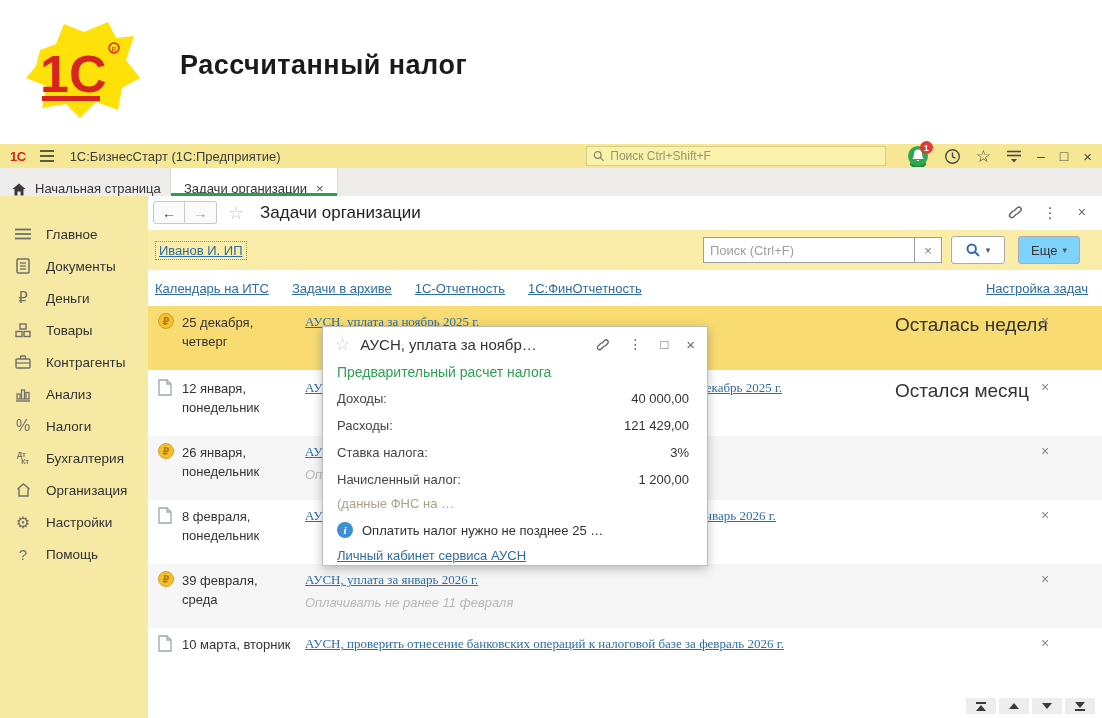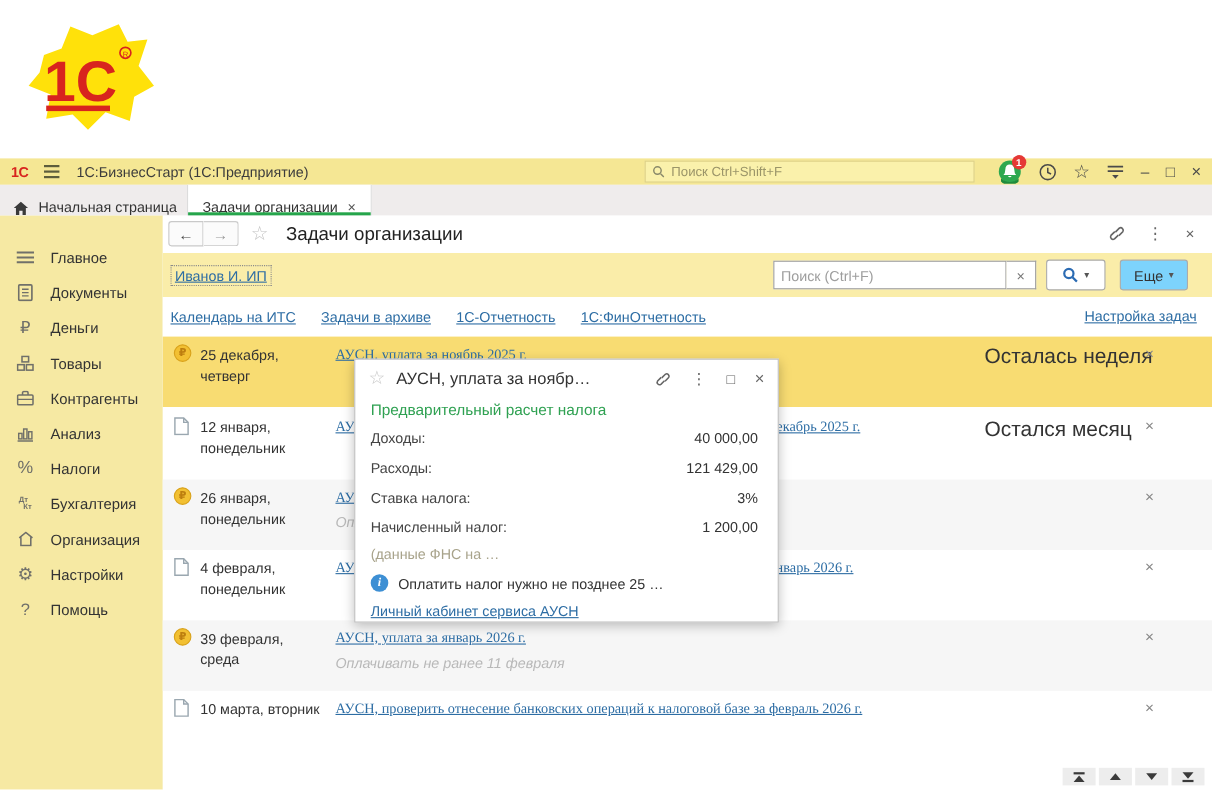--- a/index.html
+++ b/index.html
@@ -115,20 +115,21 @@
 
 <div class="stage">
 
   <svg class="doc-logo" viewBox="0 0 120 106">
     <polygon fill="#FFE10A" points="18,34 34,28 42,8 62,16 86,6 94,22 112,20 104,44 118,62 100,72 96,94 74,86 58,102 44,88 20,92 24,70 4,62 14,50"></polygon>
     <text x="18" y="76" font-size="52" font-weight="bold" fill="#D8241E" font-family="Liberation Sans, sans-serif">1С</text>
     <rect x="20" y="80" width="58" height="5" fill="#D8241E"></rect>
     <circle cx="92" cy="32" r="5" fill="none" stroke="#D8241E" stroke-width="1.5"></circle>
     <text x="89.5" y="35.5" font-size="7" fill="#D8241E">R</text>
   </svg>
+  <div class="doc-title">Рассчитанный налог</div>
 
   <div class="app">
 
     <div class="titlebar">
       <span class="tb-logo">1С</span>
       <span class="tb-burger">
           <span></span>
           <span></span>
           <span></span>
         </span>
@@ -339,21 +340,21 @@
         <span class="t-title">АУСН, уплата за декабрь 2025 г.</span>
         <span class="t-sub">Оплачивать не ранее 11 января</span>
         <span class="t-close">×</span>
       </div>
 
       <div class="task-row" style="top:304px; height:64px;">
         <span class="t-ico"><svg width="14" height="17" viewBox="0 0 14 17">
               <path d="M1 1 h8 l4 4 v11 h-12 z" fill="#fff" stroke="#9aa7b0" stroke-width="1.3"></path>
               <path d="M9 1 v4 h4" fill="none" stroke="#9aa7b0" stroke-width="1.3"></path>
             </svg></span>
-        <span class="t-date"><span>4 февраля,</span><br><span>понедельник</span></span>
+        <span class="t-date"><span>8 февраля,</span><br><span>понедельник</span></span>
         <span class="t-title">АУСН, проверить отнесение банковских операций к налоговой базе за январь 2026 г.</span>
         <span class="t-close">×</span>
       </div>
 
       <div class="task-row" style="top:368px; height:64px; background:#F6F6F6;">
         <span class="t-ico coin">₽</span>
         <span class="t-date"><span>39 февраля,</span><br><span>среда</span></span>
         <span class="t-title">АУСН, уплата за январь 2026 г.</span>
         <span class="t-sub">Оплачивать не ранее 11 февраля</span>
         <span class="t-close">×</span>

